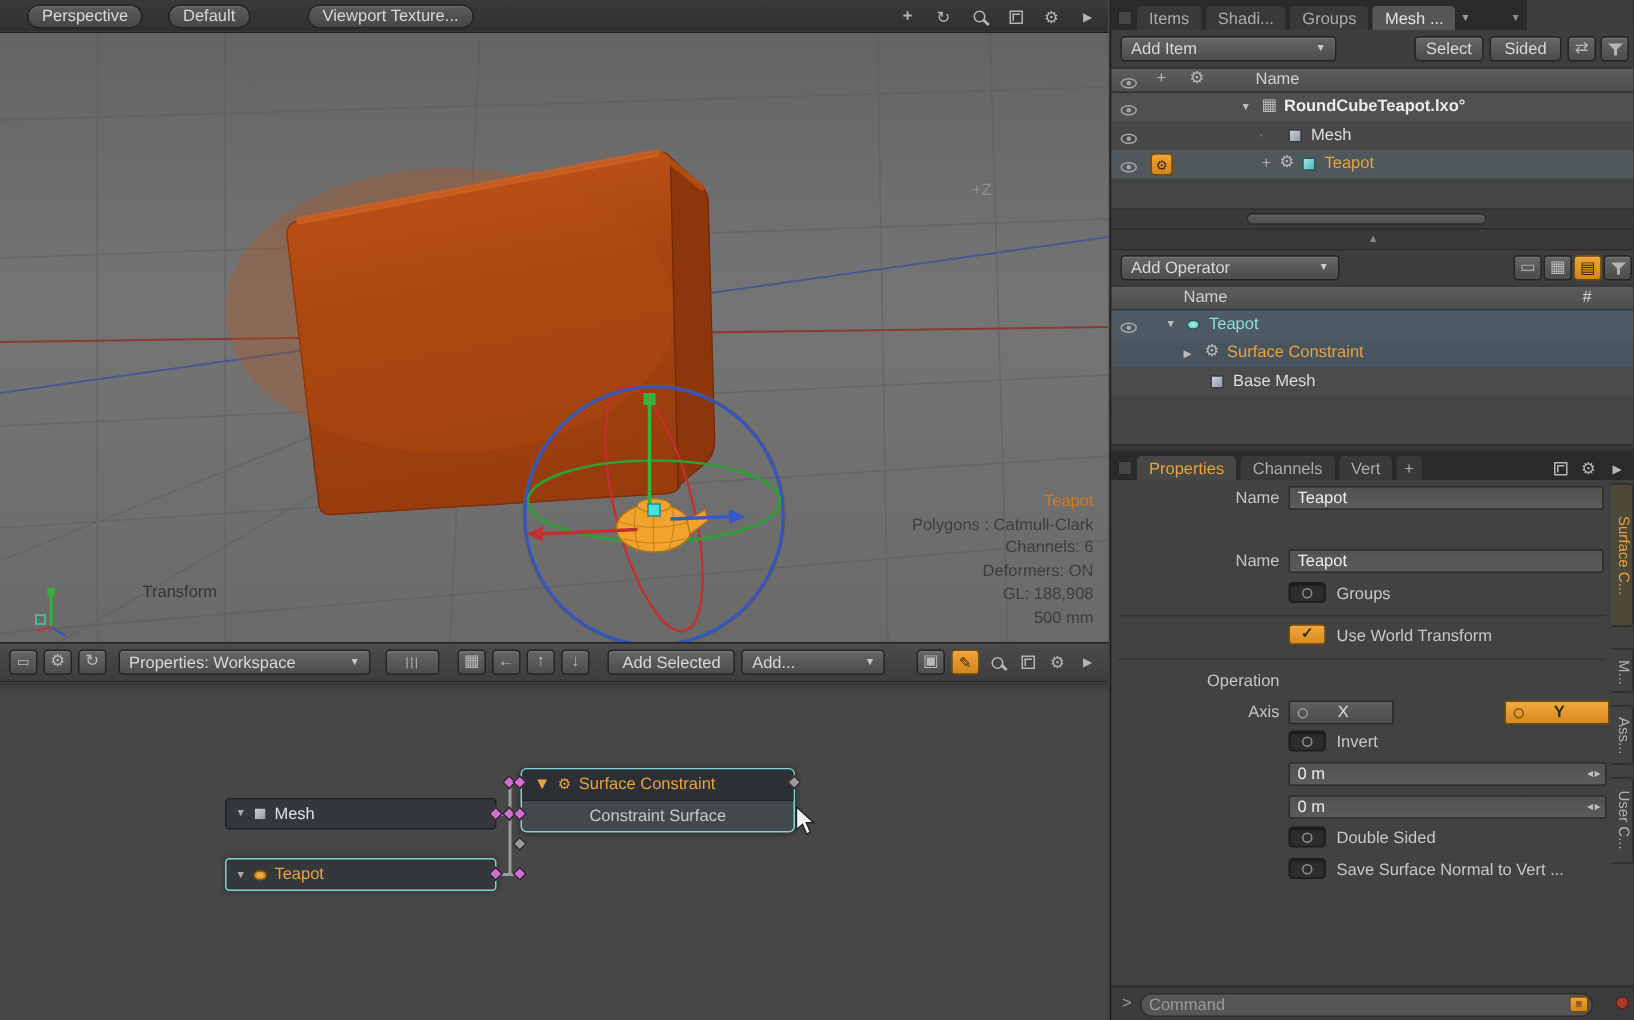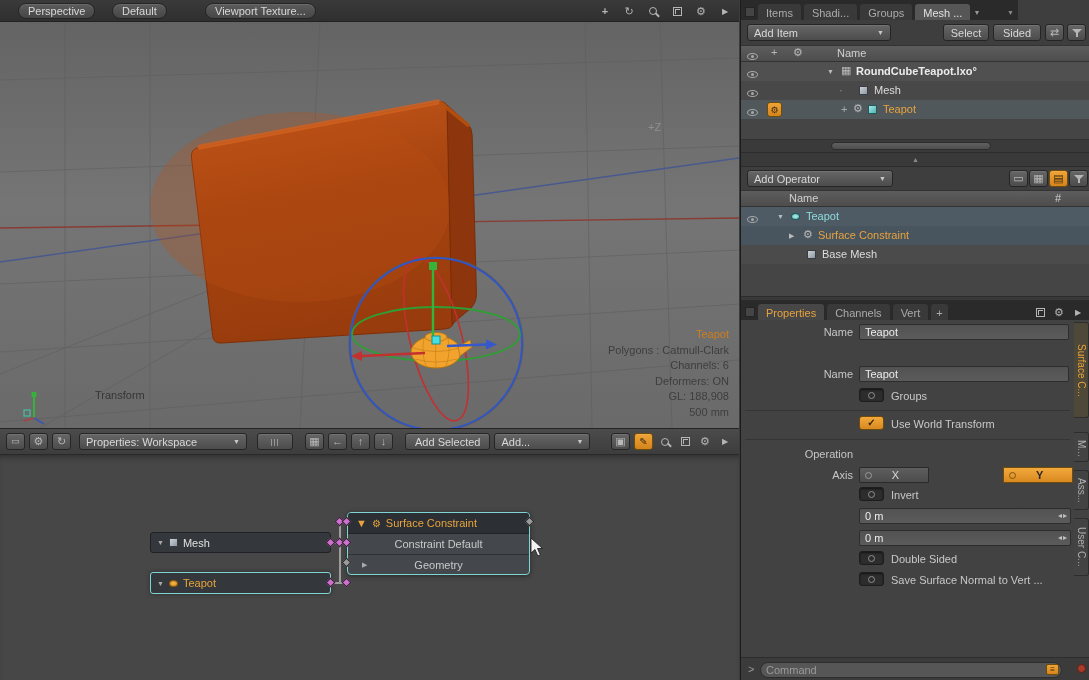--- a/index.html
+++ b/index.html
@@ -273,25 +273,21 @@
       </div>
       <span class="port" style="left:327px;top:124px"></span>
 
       <div class="scnode" style="left:347px;top:57px;width:183px">
         <div class="hd">
           <span class="dis">▼</span>
           <span style="color:#e8a33d;font-size:10px">⚙</span>
           <span>Surface Constraint</span>
         </div>
         <div class="rw" style="border-top:none">
-          <span>Constraint Default</span>
-        </div>
-        <div class="rw">
-          <span class="dis">▶</span>
-          <span>Geometry</span>
+          <span>Constraint Surface</span>
         </div>
       </div>
       <span class="port" style="left:343px;top:63px"></span>
       <span class="port" style="left:343px;top:84px"></span>
       <span class="port hollow" style="left:343px;top:104px"></span>
       <span class="port" style="left:343px;top:124px"></span>
       <span class="port hollow" style="left:526px;top:63px"></span>
 
       <svg class="abs" style="left:530px;top:82px" width="14" height="20">
         <path d="M1,1 L1,16 L5,12.5 L7.8,19 L10.3,17.8 L7.5,11.5 L12.5,11.5 Z" fill="#f2f2f2" stroke="#222" stroke-width="0.9"></path>

